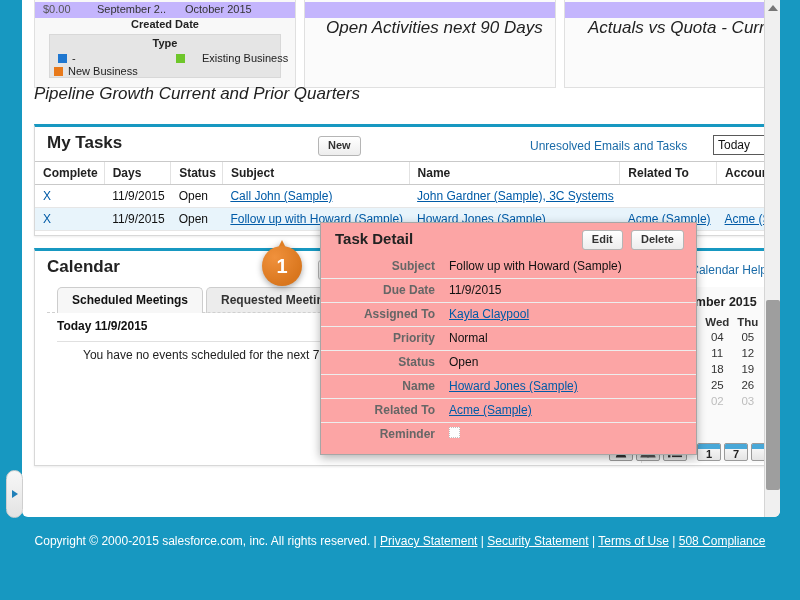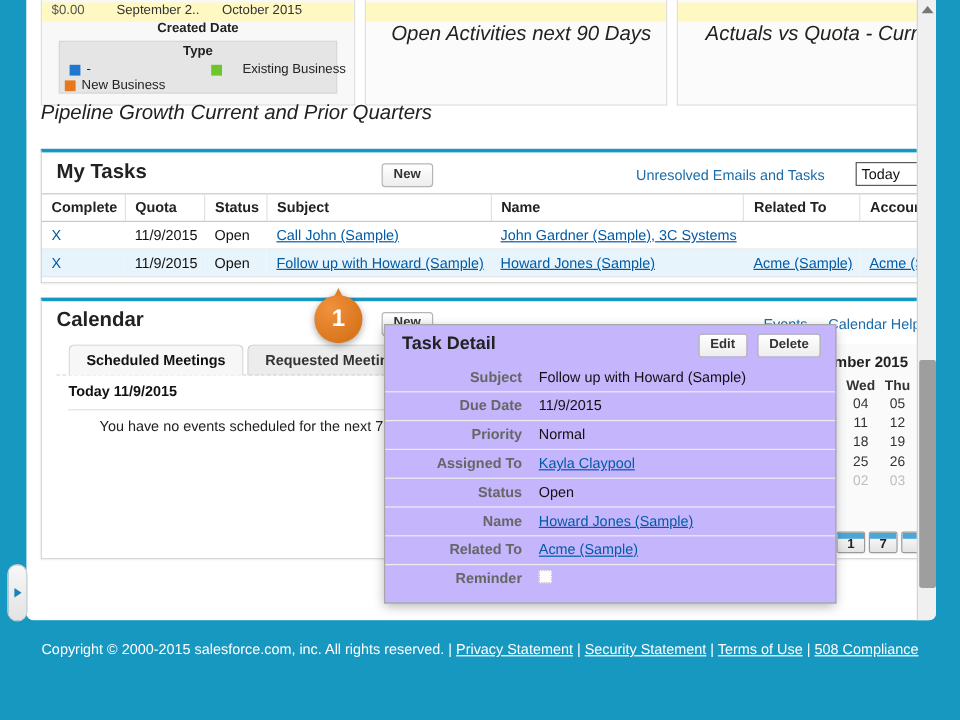--- a/index.html
+++ b/index.html
@@ -44,21 +44,21 @@
     border-top: none;
   }
   .dash-col.c1 { left: 12px;  width: 262px; height: 88px; }
   .dash-col.c2 { left: 282px; width: 252px; height: 88px; background:#fbfbfb;}
   .dash-col.c3 { left: 542px; width: 216px; height: 88px; background:#fbfbfb;}
 
   .chart-axis-row {
     position: absolute;
     top: 2px; left: 0; right: 0;
     height: 16px;
-    background: #fef9c3;
+    background: #c4b5fd;
   }
   .axis-tick {
     position: absolute;
     top: 1px;
     font-size: 11px;
     color: #333;
     white-space: nowrap;
   }
   .axis-money { left: 8px; color:#555; overflow:hidden; width:34px;}
   .axis-t1 { left: 62px; }
@@ -334,25 +334,24 @@
   }
   .tool-btn .cap { width:100%; height:5px; background:#49a8d8; position:absolute; top:0; left:0;}
   .tool-btn.daynum { position: relative; padding-top:4px;}
   .tool-btn.gap { margin-left: 10px; }
 
   
   #task-detail {
     position: absolute;
     left: 298px; top: 222px;
     width: 377px; height: 233px;
-    background: #c4b5fd;
+    background: #fca5a5;
     border: 1px solid #a6a6a6;
     box-shadow: 0 3px 9px rgba(0,0,0,.30);
     z-index: 50;
-    margin-top: 48px;
   }
   .td-head { position: relative; height: 32px; }
   .td-title {
     position: absolute;
     left: 14px; top: 7px;
     font-size: 15px;
     font-weight: bold;
     color: #222;
   }
   .td-actions {
@@ -539,21 +538,21 @@
         <div class="panel-title">My Tasks</div>
         <button class="sf-btn mt-new">New</button>
         <span class="mt-unresolved link-blue">Unresolved Emails and Tasks</span>
         <div class="mt-select">Today</div>
       </div>
 
       <table class="sf-table">
         <thead>
           <tr>
             <th style="width:62px">Complete</th>
-            <th style="width:74px">Quota</th>
+            <th style="width:74px">Days</th>
             <th style="width:52px">Status</th>
             <th style="width:180px">Subject</th>
             <th style="width:218px">Name</th>
             <th style="width:100px">Related To</th>
             <th>Account</th>
           </tr>
         </thead>
         <tbody>
           <tr>
             <td><span class="link">X</span></td>
@@ -700,26 +699,26 @@
         <tbody>
           <tr>
             <td class="lbl">Subject</td>
             <td class="val">Follow up with Howard (Sample)</td>
           </tr>
           <tr>
             <td class="lbl">Due Date</td>
             <td class="val">11/9/2015</td>
           </tr>
           <tr>
+            <td class="lbl">Assigned To</td>
+            <td class="val"><span class="link u">Kayla Claypool</span></td>
+          </tr>
+          <tr>
             <td class="lbl">Priority</td>
             <td class="val">Normal</td>
-          </tr>
-          <tr>
-            <td class="lbl">Assigned To</td>
-            <td class="val"><span class="link u">Kayla Claypool</span></td>
           </tr>
           <tr>
             <td class="lbl">Status</td>
             <td class="val">Open</td>
           </tr>
           <tr>
             <td class="lbl">Name</td>
             <td class="val"><span class="link u">Howard Jones (Sample)</span></td>
           </tr>
           <tr>

